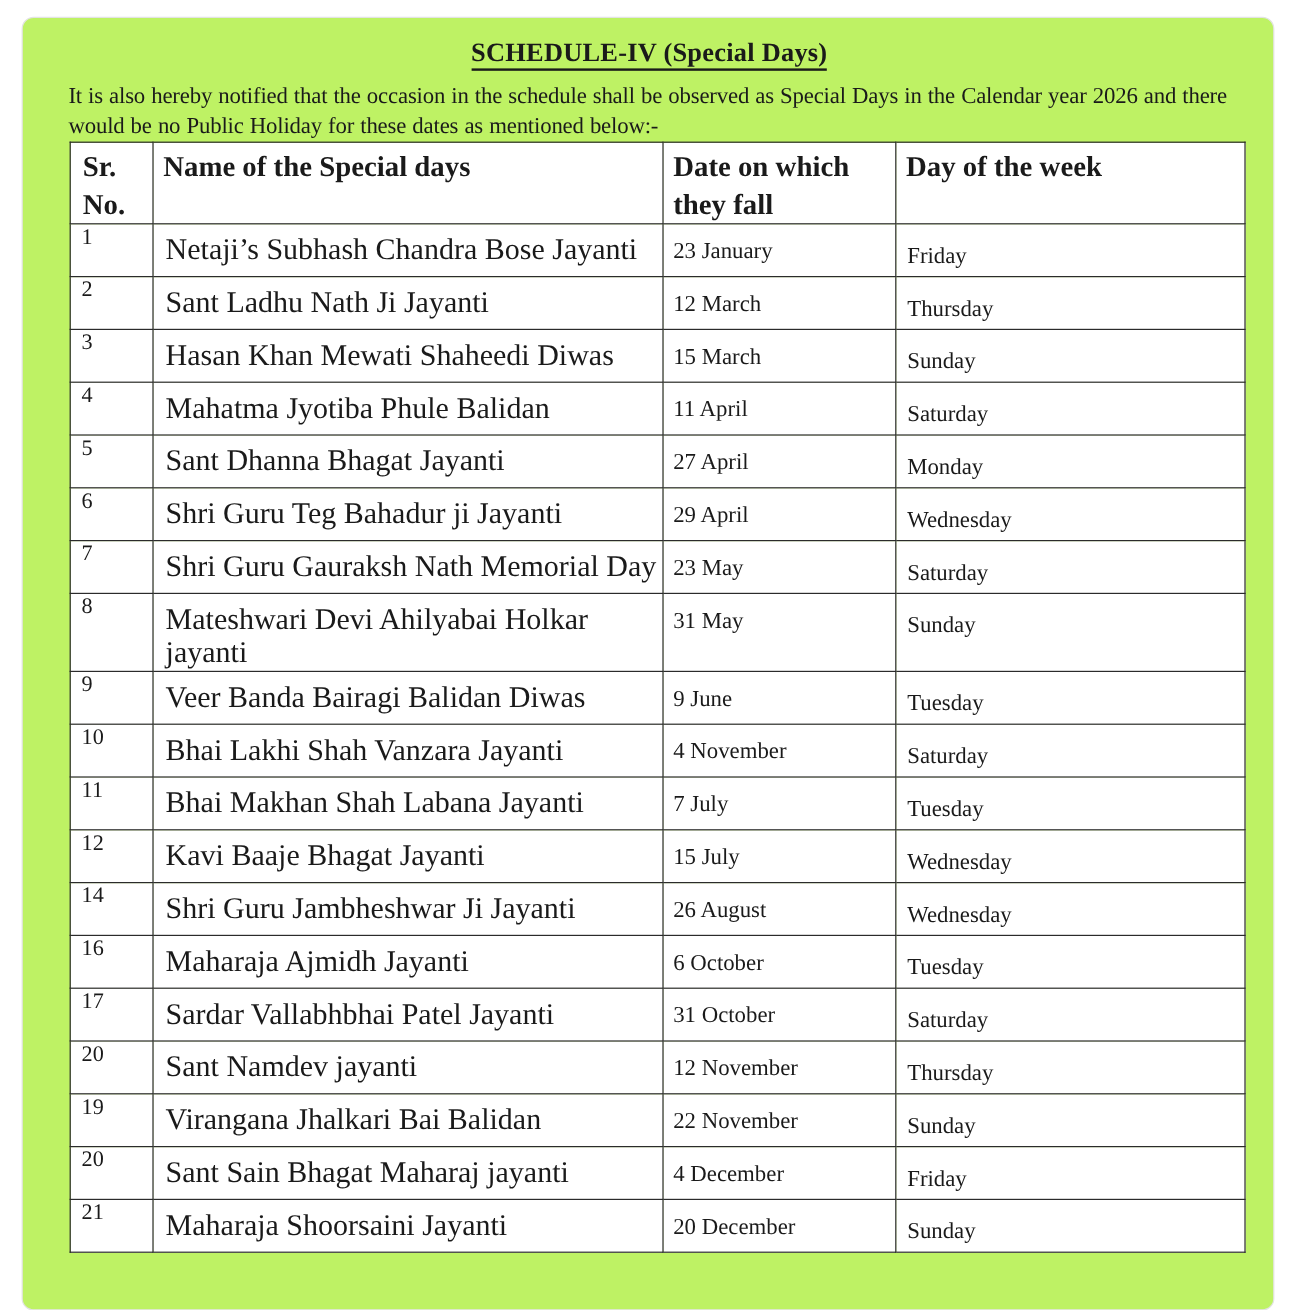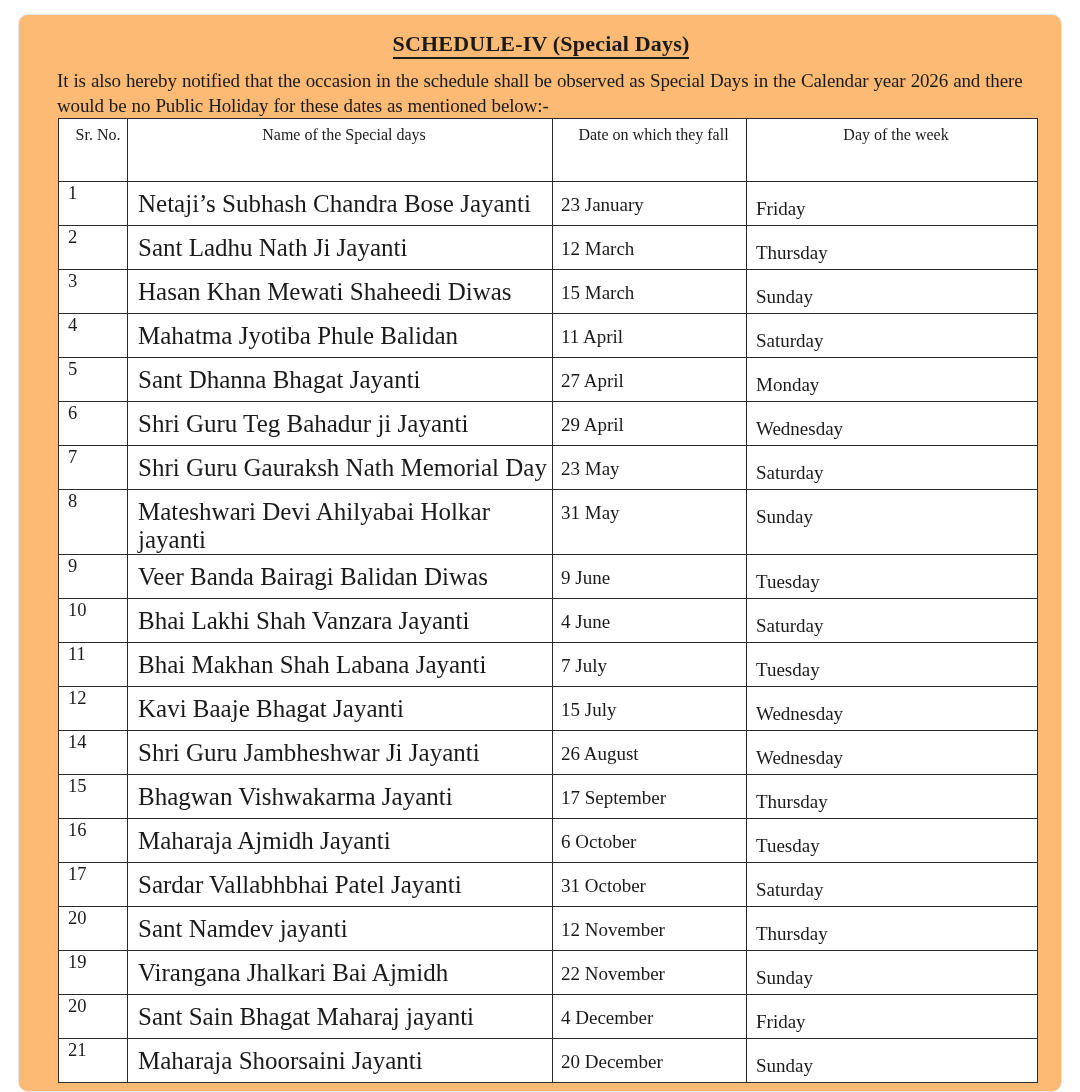--- a/index.html
+++ b/index.html
@@ -15,21 +15,21 @@
     color: #1a1a1a;
   }
 
   
   .page-card {
     position: absolute;
     left: 18px;
     top: 14px;
     width: 1044px;
     height: 1078px;
-    background: #fdba74;
+    background: #bef264;
     border: 1px solid #e3e3e3;
     border-radius: 10px;
     box-sizing: border-box;
     overflow: hidden;
   }
 
   .doc {
     position: absolute;
     left: 0; top: 0;
     width: 1044px;
@@ -83,23 +83,23 @@
   }
 
   
   col.c-sr   { width: 69px; }
   col.c-name { width: 425px; }
   col.c-date { width: 194px; }
   col.c-day  { width: 291px; }
 
   thead th {
     height: 62px;
-    font-weight: normal;
-    font-size: 16px;
-    text-align: center;
+    font-weight: bold;
+    font-size: 24px;
+    text-align: left;
   }
   thead th .hd {
     padding: 6px 0 0 8px;
     line-height: 1.28;
   }
   thead th.sr .hd { padding-left: 10px; }
 
   tbody tr { height: 44px; }
 
   td .cell { padding-left: 8px; }
@@ -272,21 +272,21 @@
               </td>
             </tr>
             <tr>
               <td class="sr">
                 <div class="cell">10</div>
               </td>
               <td class="name">
                 <div class="cell">Bhai Lakhi Shah Vanzara Jayanti</div>
               </td>
               <td class="date">
-                <div class="cell">4 June</div>
+                <div class="cell">4 November</div>
               </td>
               <td class="day">
                 <div class="cell">Saturday</div>
               </td>
             </tr>
             <tr>
               <td class="sr">
                 <div class="cell">11</div>
               </td>
               <td class="name">
@@ -322,80 +322,66 @@
               </td>
               <td class="date">
                 <div class="cell">26 August</div>
               </td>
               <td class="day">
                 <div class="cell">Wednesday</div>
               </td>
             </tr>
             <tr>
               <td class="sr">
-                <div class="cell">15</div>
-              </td>
-              <td class="name">
-                <div class="cell">Bhagwan Vishwakarma Jayanti</div>
-              </td>
-              <td class="date">
-                <div class="cell">17 September</div>
+                <div class="cell">16</div>
+              </td>
+              <td class="name">
+                <div class="cell">Maharaja Ajmidh Jayanti</div>
+              </td>
+              <td class="date">
+                <div class="cell">6 October</div>
+              </td>
+              <td class="day">
+                <div class="cell">Tuesday</div>
+              </td>
+            </tr>
+            <tr>
+              <td class="sr">
+                <div class="cell">17</div>
+              </td>
+              <td class="name">
+                <div class="cell">Sardar Vallabhbhai Patel Jayanti</div>
+              </td>
+              <td class="date">
+                <div class="cell">31 October</div>
+              </td>
+              <td class="day">
+                <div class="cell">Saturday</div>
+              </td>
+            </tr>
+            <tr>
+              <td class="sr">
+                <div class="cell">20</div>
+              </td>
+              <td class="name">
+                <div class="cell">Sant Namdev jayanti</div>
+              </td>
+              <td class="date">
+                <div class="cell">12 November</div>
               </td>
               <td class="day">
                 <div class="cell">Thursday</div>
               </td>
             </tr>
             <tr>
               <td class="sr">
-                <div class="cell">16</div>
-              </td>
-              <td class="name">
-                <div class="cell">Maharaja Ajmidh Jayanti</div>
-              </td>
-              <td class="date">
-                <div class="cell">6 October</div>
-              </td>
-              <td class="day">
-                <div class="cell">Tuesday</div>
-              </td>
-            </tr>
-            <tr>
-              <td class="sr">
-                <div class="cell">17</div>
-              </td>
-              <td class="name">
-                <div class="cell">Sardar Vallabhbhai Patel Jayanti</div>
-              </td>
-              <td class="date">
-                <div class="cell">31 October</div>
-              </td>
-              <td class="day">
-                <div class="cell">Saturday</div>
-              </td>
-            </tr>
-            <tr>
-              <td class="sr">
-                <div class="cell">20</div>
-              </td>
-              <td class="name">
-                <div class="cell">Sant Namdev jayanti</div>
-              </td>
-              <td class="date">
-                <div class="cell">12 November</div>
-              </td>
-              <td class="day">
-                <div class="cell">Thursday</div>
-              </td>
-            </tr>
-            <tr>
-              <td class="sr">
                 <div class="cell">19</div>
               </td>
               <td class="name">
-                <div class="cell">Virangana  Jhalkari Bai Ajmidh</div>
+                <div class="cell">Virangana  Jhalkari Bai Balidan</div>
               </td>
               <td class="date">
                 <div class="cell">22 November</div>
               </td>
               <td class="day">
                 <div class="cell">Sunday</div>
               </td>
             </tr>
             <tr>
               <td class="sr">

